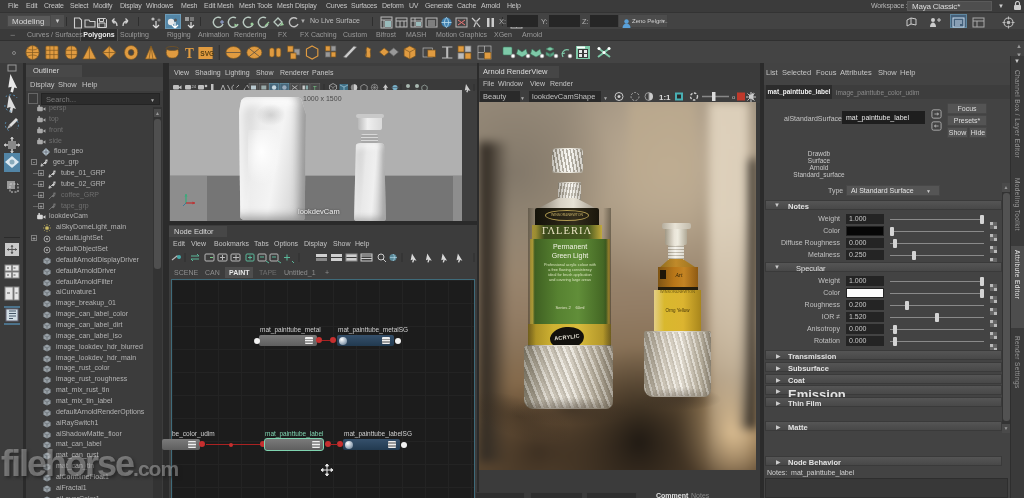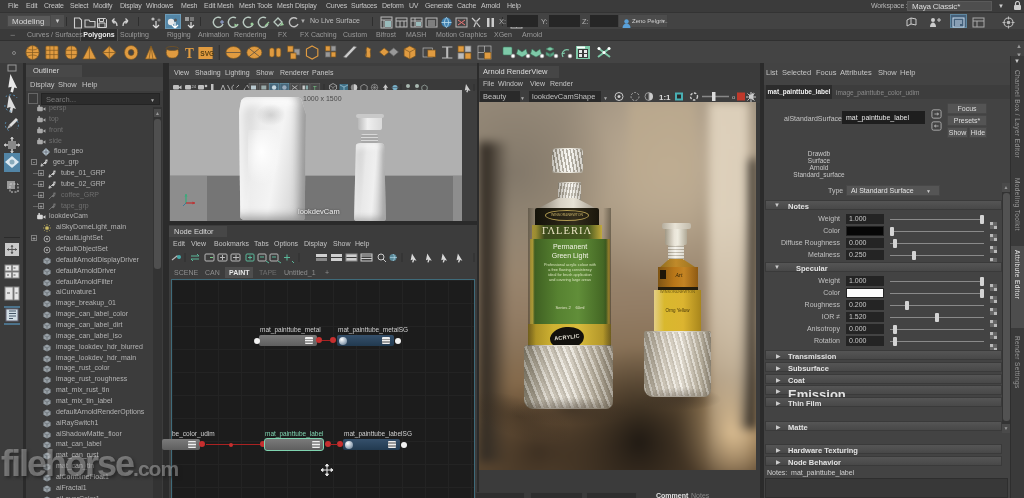--- a/index.html
+++ b/index.html
@@ -1065,21 +1065,21 @@
       <span style="position:absolute;left:226px;top:2px;"><svg width="7" height="7" viewBox="0 0 8 8">
           <rect width="8" height="8" fill="#181818"></rect>
           <rect x="0" y="0" width="4" height="4" fill="#b9b9b9"></rect>
           <rect x="4" y="4" width="4" height="4" fill="#b9b9b9"></rect>
           <rect x="4" y="0" width="4" height="4" fill="#666"></rect>
           <rect x="0" y="4" width="4" height="4" fill="#666"></rect>
         </svg></span>
     </div>
 <div class="abs" style="left:1px;top:199px;width:237px;height:10px;background:linear-gradient(#555,#484848);border:1px solid #3a3a3a;">
       <span style="position:absolute;left:8px;top:1px;font-size:6px;color:#ccc;">▼</span>
-      <span style="position:absolute;left:22px;top:0.5px;font-size:7.5px;font-weight:bold;color:#e2e2e2;padding-left:8px;">Specular</span>
+      <span style="position:absolute;left:22px;top:0.5px;font-size:7.5px;font-weight:normal;color:#e2e2e2;padding-left:8px;">Specular</span>
     </div>
 <div class="abs" style="left:0;top:212px;width:246px;height:12px;">
       <span style="position:absolute;right:170px;top:2px;font-size:7px;color:#c0c0c0;">Weight</span>
       <span style="position:absolute;left:82px;top:1px;width:38px;height:10px;background:#242424;font-size:7px;color:#c8c8c8;line-height:10px;padding-left:3px;">1.000</span>
       <span style="position:absolute;left:126px;top:5.5px;width:94px;height:1px;background:#8a8a8a;"></span>
       <span style="position:absolute;left:216px;top:1.5px;width:4px;height:9px;background:#d4d4d4;border-radius:1px;"></span>
       <span style="position:absolute;left:226px;top:2px;"><svg width="7" height="7" viewBox="0 0 8 8">
           <rect width="8" height="8" fill="#181818"></rect>
           <rect x="0" y="0" width="4" height="4" fill="#b9b9b9"></rect>
           <rect x="4" y="4" width="4" height="4" fill="#b9b9b9"></rect>
@@ -1169,24 +1169,20 @@
       <span style="position:absolute;left:22px;top:0.5px;font-size:13px;font-weight:bold;color:#e2e2e2;">Emission</span>
     </div>
 <div class="abs" style="left:1px;top:334px;width:237px;height:10px;background:linear-gradient(#555,#484848);border:1px solid #3a3a3a;">
       <span style="position:absolute;left:10px;top:1px;font-size:6px;color:#ccc;">▶</span>
       <span style="position:absolute;left:22px;top:0.5px;font-size:7.5px;font-weight:bold;color:#e2e2e2;">Thin Film</span>
     </div>
 <div class="abs" style="left:1px;top:358px;width:237px;height:10px;background:linear-gradient(#555,#484848);border:1px solid #3a3a3a;">
       <span style="position:absolute;left:10px;top:1px;font-size:6px;color:#ccc;">▶</span>
       <span style="position:absolute;left:22px;top:0.5px;font-size:7.5px;font-weight:bold;color:#e2e2e2;">Matte</span>
     </div>
-<div class="abs" style="left:1px;top:381px;width:237px;height:10px;background:linear-gradient(#555,#484848);border:1px solid #3a3a3a;">
-      <span style="position:absolute;left:10px;top:1px;font-size:6px;color:#ccc;">▶</span>
-      <span style="position:absolute;left:22px;top:0.5px;font-size:7.5px;font-weight:bold;color:#e2e2e2;">Hardware Texturing</span>
-    </div>
 <div class="abs" style="left:1px;top:393px;width:237px;height:10px;background:linear-gradient(#555,#484848);border:1px solid #3a3a3a;">
       <span style="position:absolute;left:10px;top:1px;font-size:6px;color:#ccc;">▶</span>
       <span style="position:absolute;left:22px;top:0.5px;font-size:7.5px;font-weight:bold;color:#e2e2e2;">Node Behavior</span>
     </div>
 <div class="abs" style="left:3px;top:406px;font-size:7px;color:#d0d0d0;">Notes:&nbsp; mat_painttube_label</div>
 <div class="abs" style="left:1px;top:415px;width:243px;height:20px;background:#383838;border:1px solid #2e2e2e;"></div>
 <div class="abs" style="left:238px;top:120px;width:8px;height:250px;background:#333;">
       <span style="position:absolute;left:0;top:0;width:8px;height:9px;background:#4a4a4a;color:#999;font-size:5px;text-align:center;line-height:9px;display:block;">▲</span>
       <span style="position:absolute;left:0.5px;top:10px;width:7px;height:228px;background:#525252;border-radius:3px;display:block;"></span>
       <span style="position:absolute;left:0;top:241px;width:8px;height:9px;background:#4a4a4a;color:#999;font-size:5px;text-align:center;line-height:9px;display:block;">▼</span>

